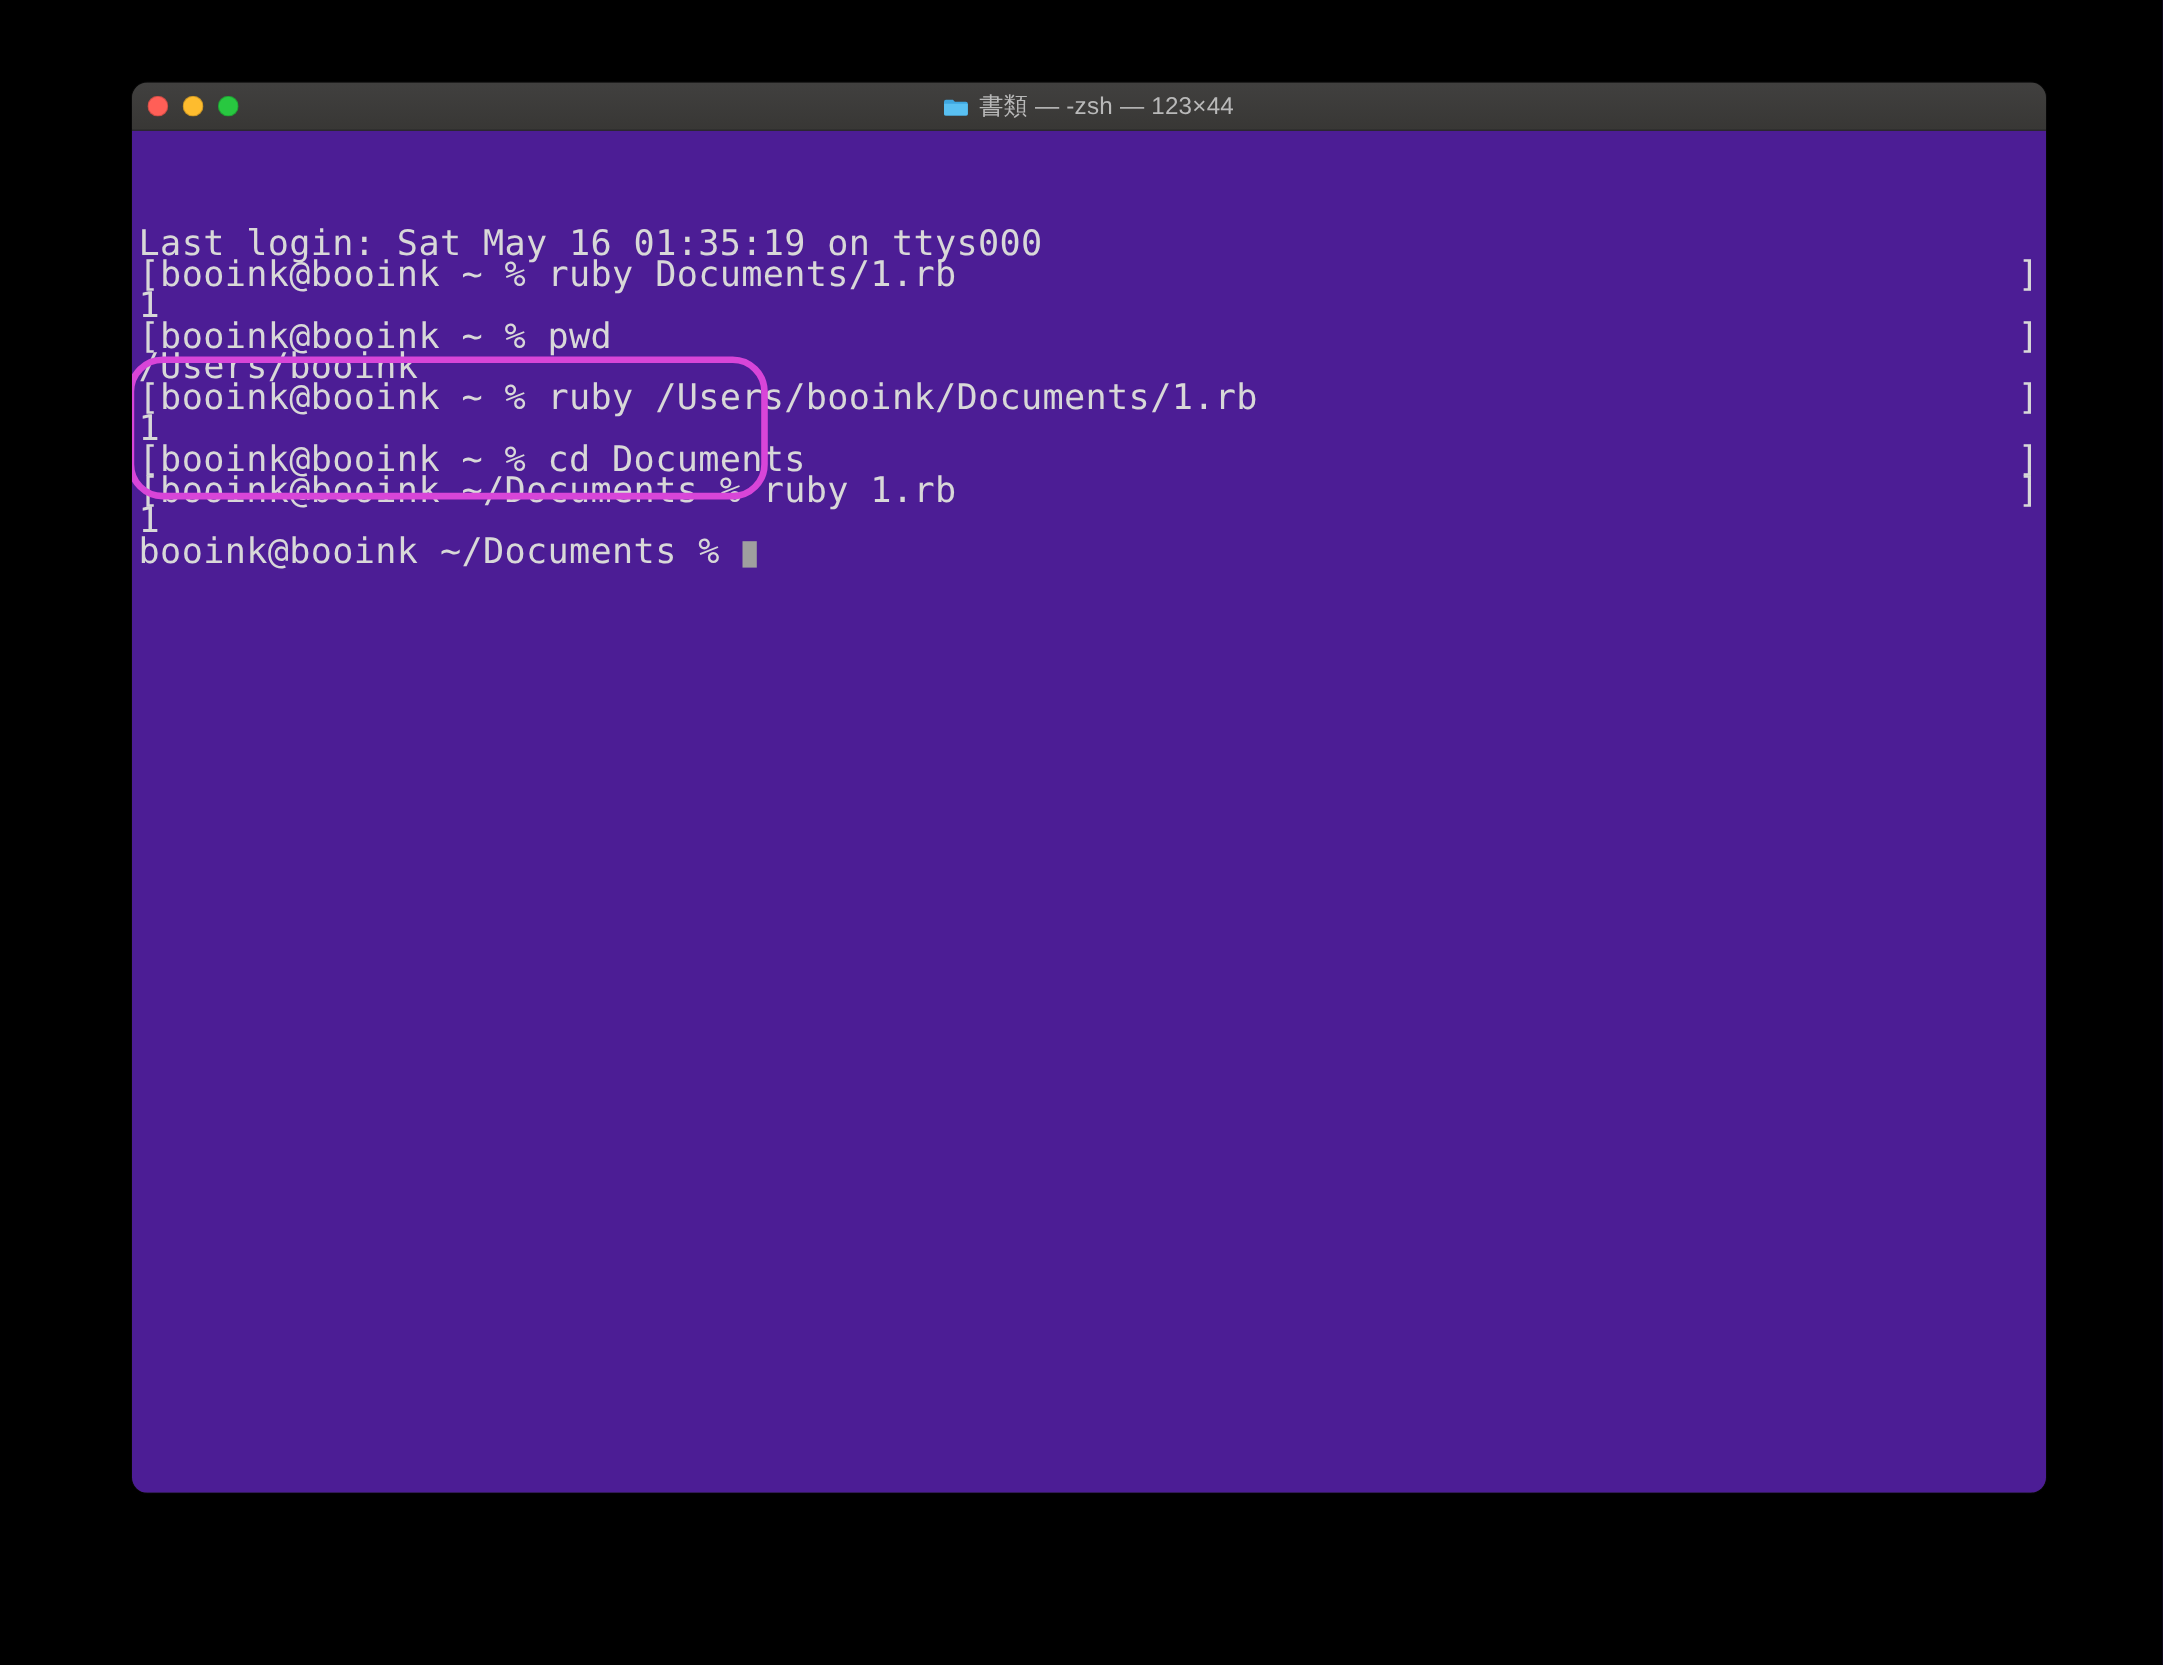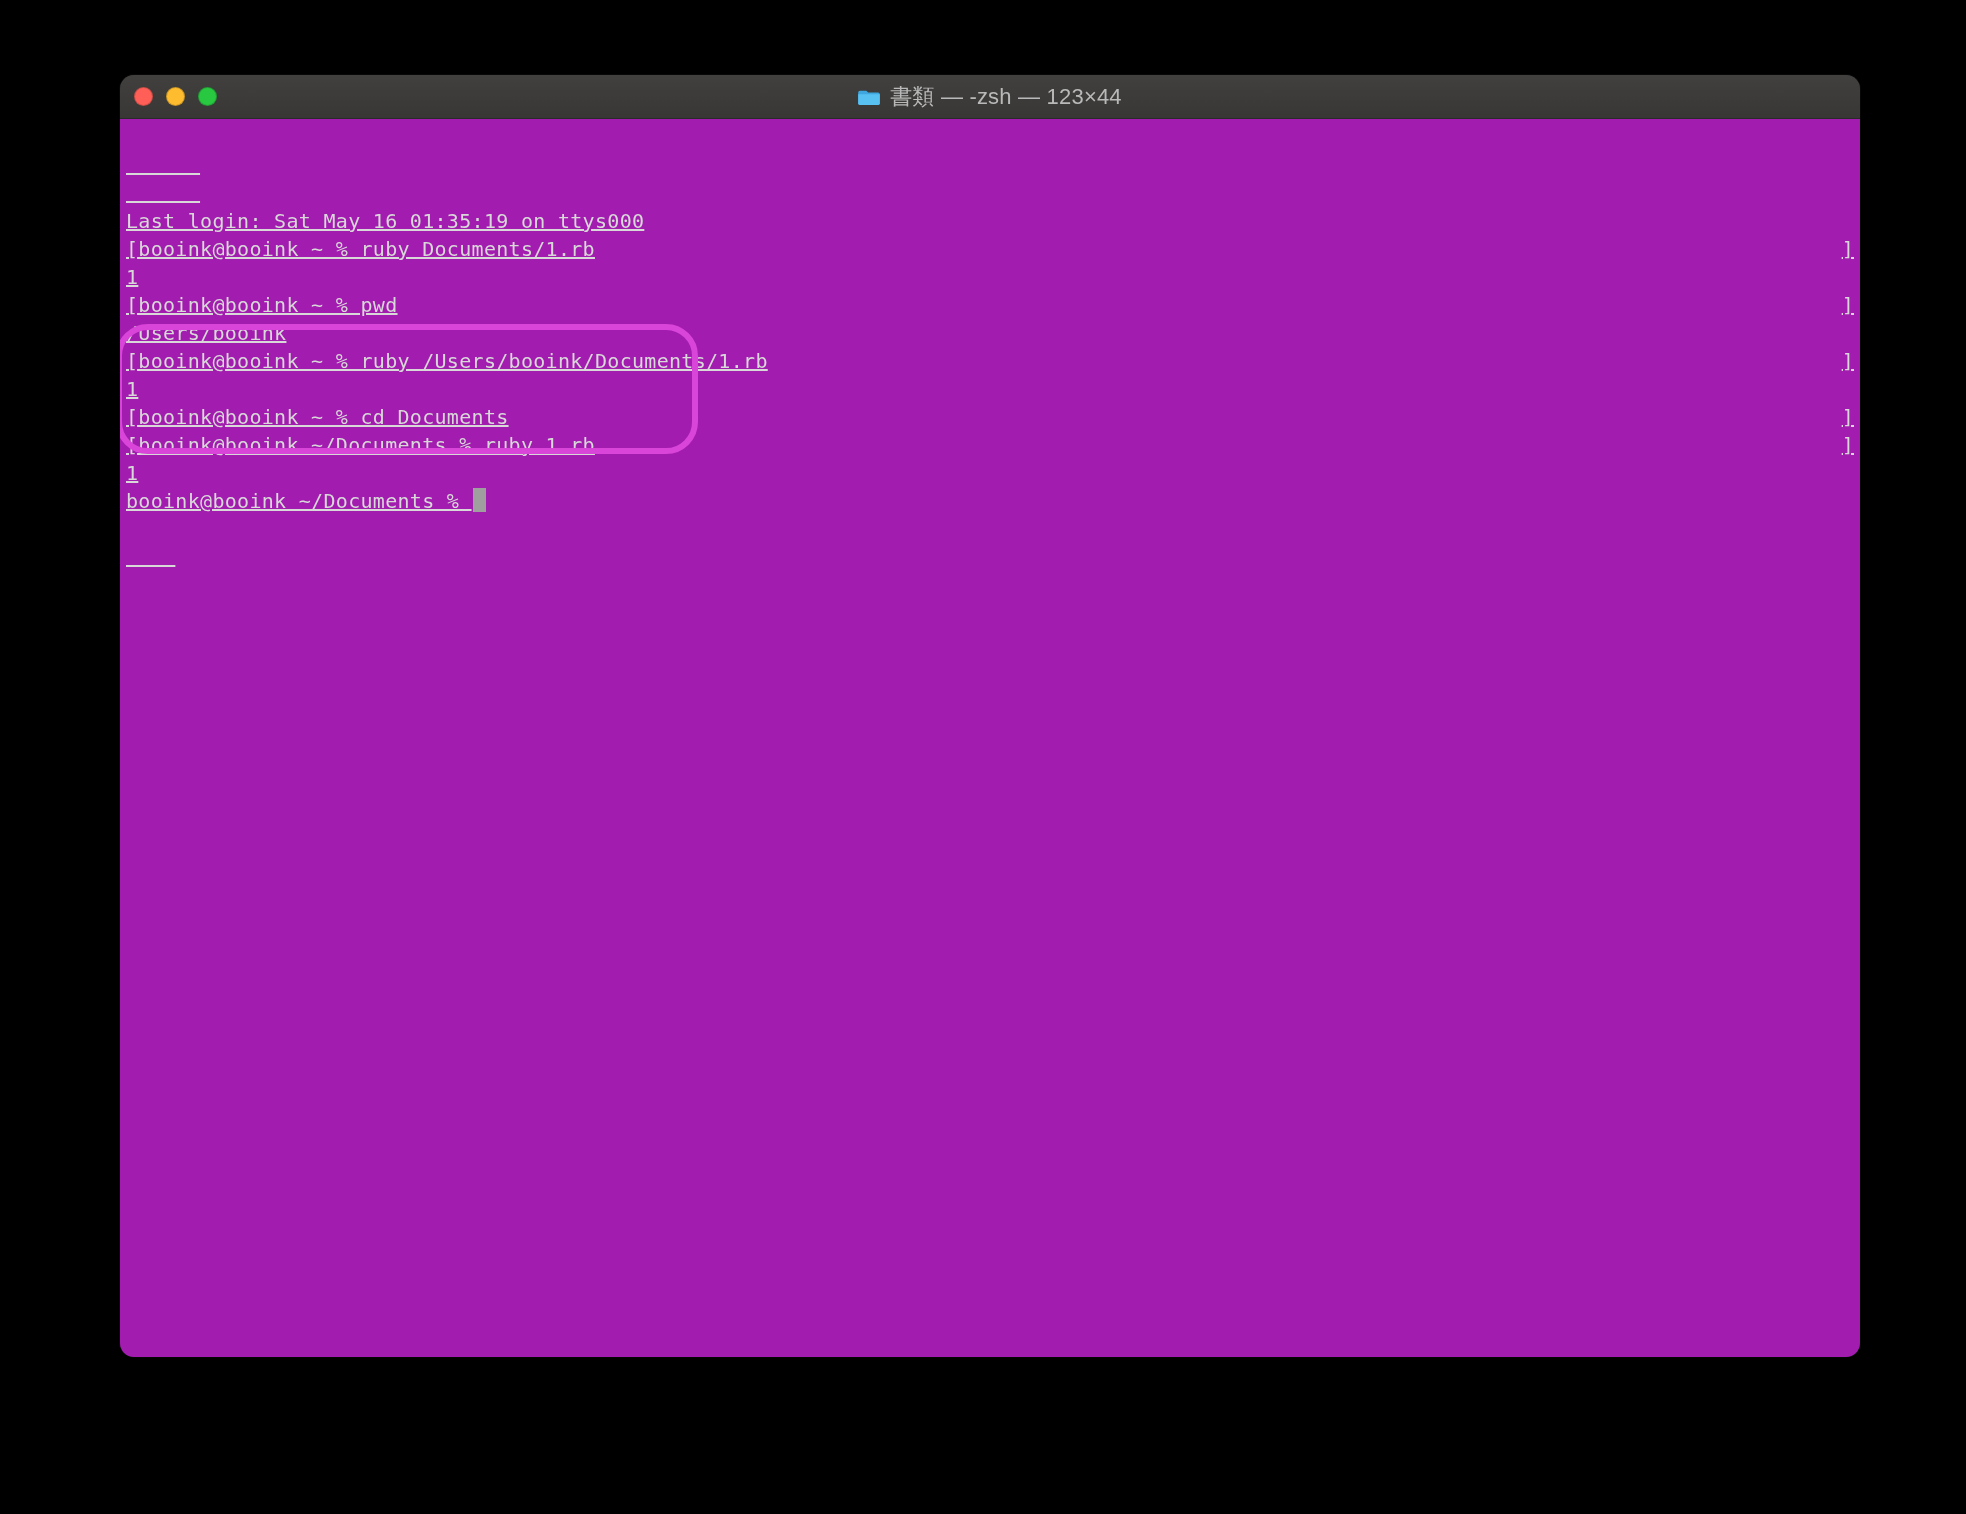--- a/index.html
+++ b/index.html
@@ -73,30 +73,29 @@
   }
   .folder-icon {
     width: 22px;
     height: 18px;
     display: inline-block;
   }
   .folder-icon svg { display:block; }
 
   .term {
     flex: 1;
-    background: #a21caf;
+    background: #4c1d95;
     padding: 4px 6px;
     color: #d8d8d8;
-    font-size: 20px;
+    font-size: 32px;
     line-height: 28px;
     letter-spacing: 0.3px;
     white-space: pre;
     position: relative;
     overflow: hidden;
-    text-decoration: underline;
   }
   .line {
     display: flex;
     justify-content: space-between;
   }
   .left {
     white-space: pre;
   }
   .right {
     white-space: pre;

